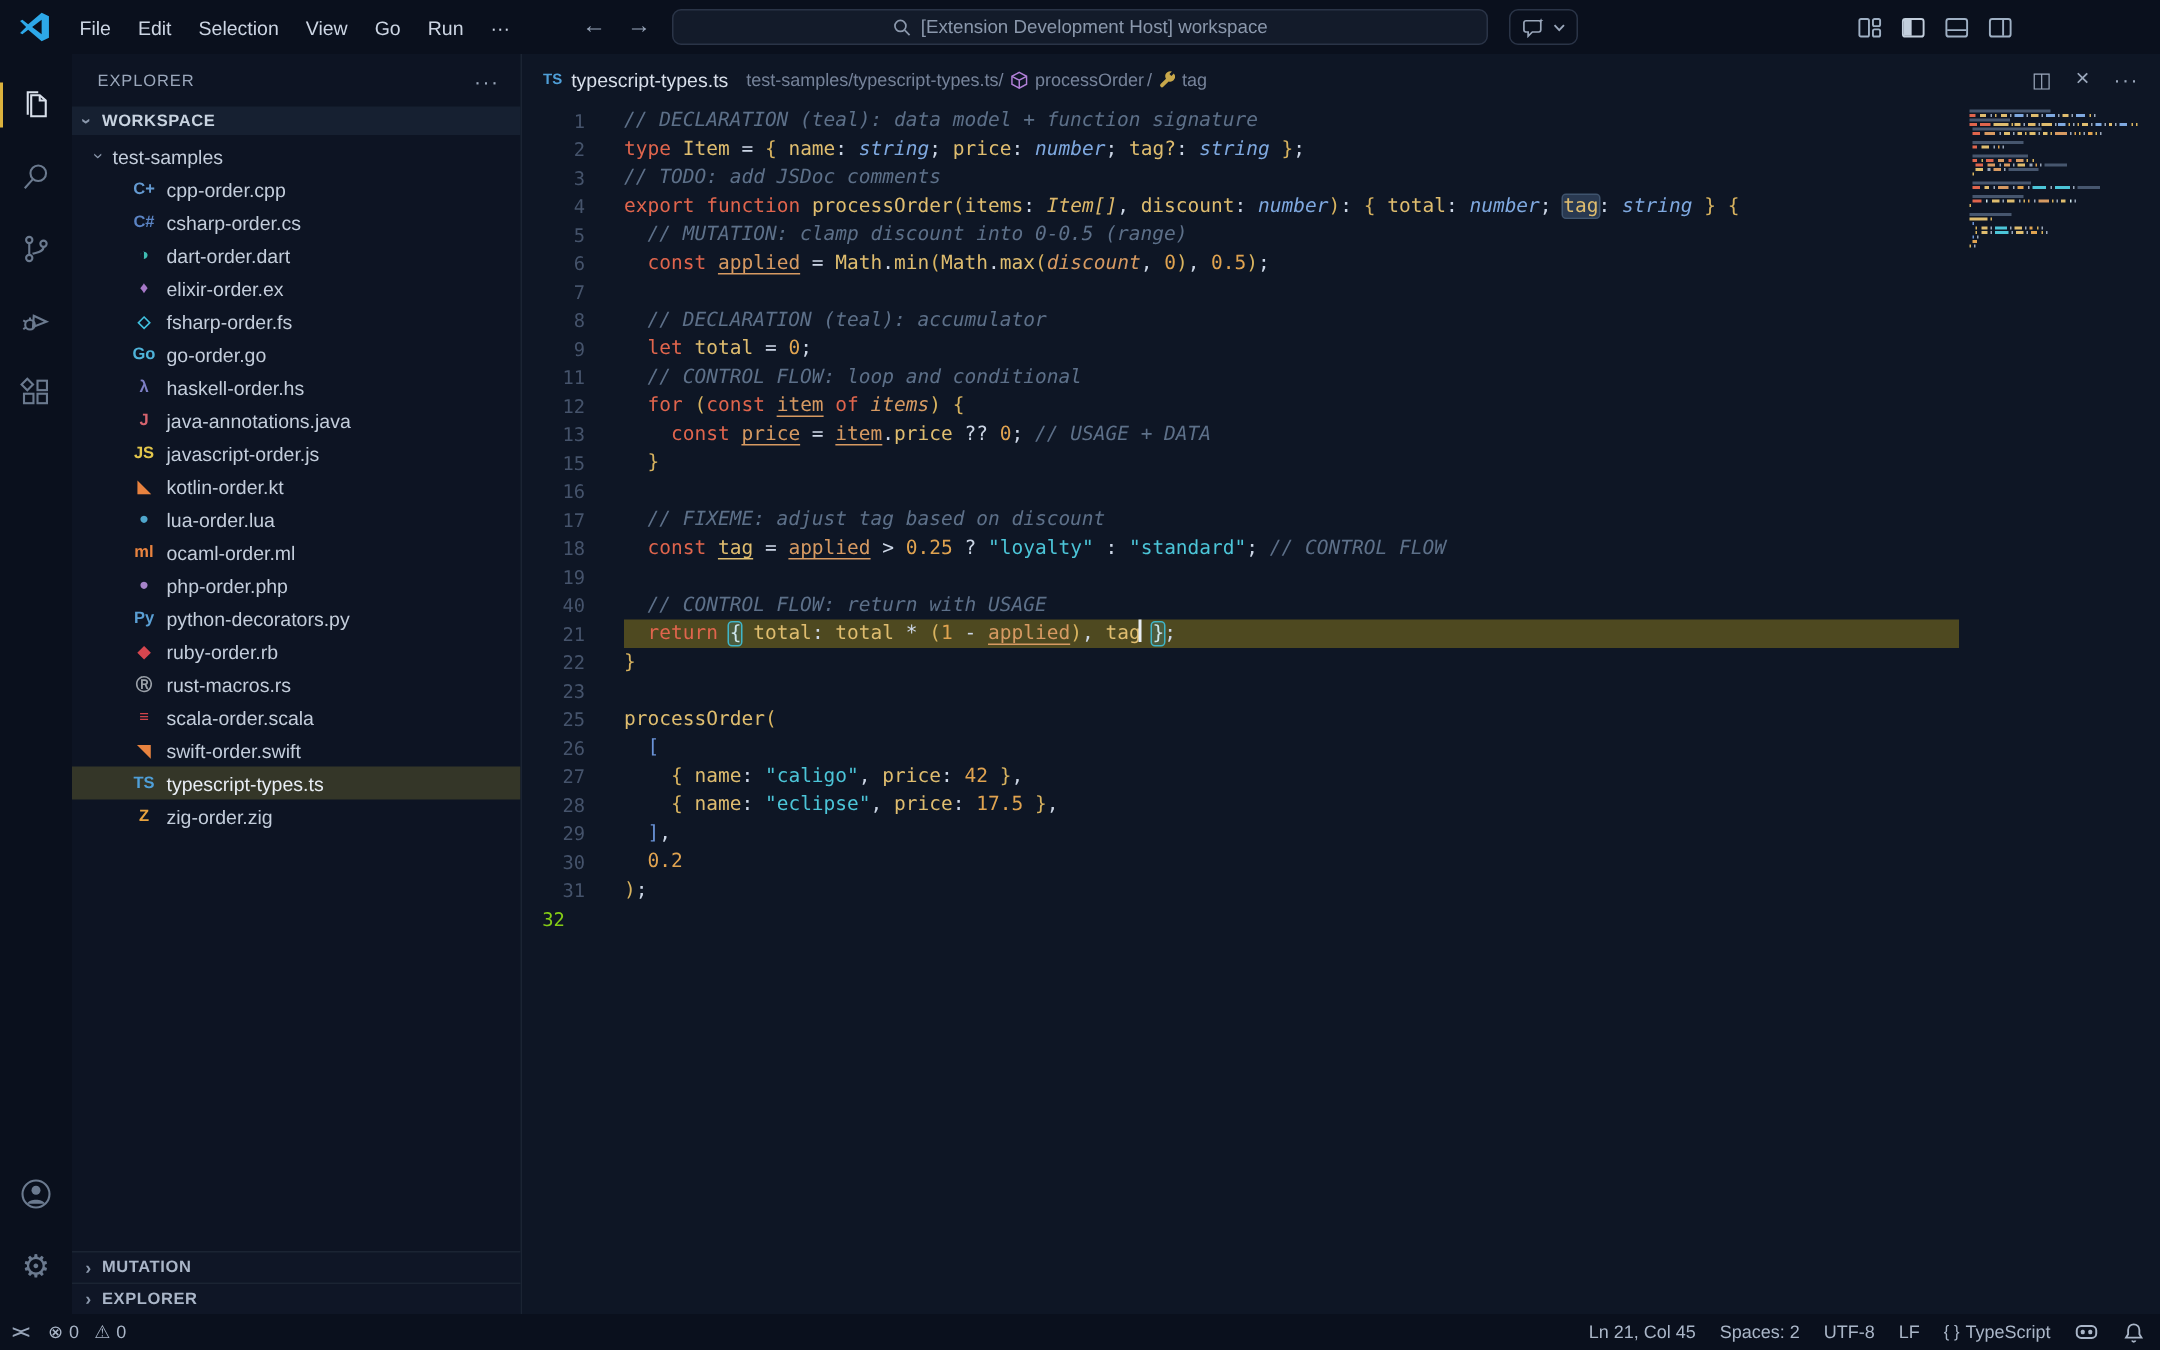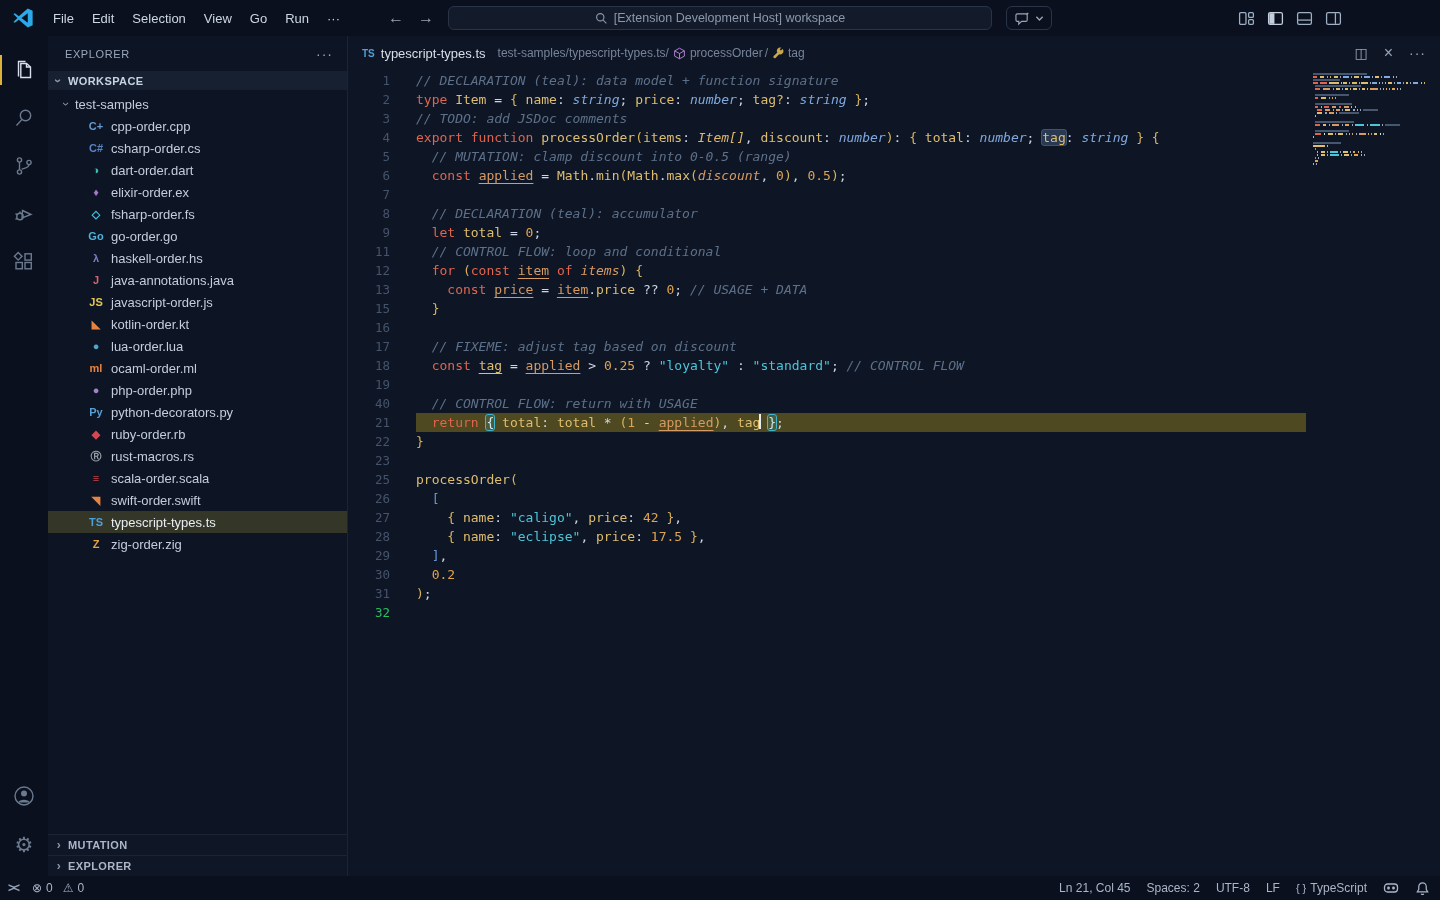--- a/index.html
+++ b/index.html
@@ -57,21 +57,21 @@
   .tabrow { height:34px; flex:0 0 34px; display:flex; align-items:center; padding-left:14px; position:relative; }
   .tab-ts-icon { color:#4f9fd8; font-size:10px; font-weight:bold; margin-right:6px; }
   .tab-label { color:#d8dfea; font-size:13px; }
   .breadcrumb { display:flex; align-items:center; margin-left:12px; color:#76839a; font-size:12px; gap:2px; }
   .bc-ico { display:inline-flex; margin:0 2px; }
   .tab-actions { position:absolute; right:14px; display:flex; gap:16px; color:#9aa7bb; font-size:14px; align-items:center; }
   .code-area { flex:1; position:relative; padding-top:1px; font-family:"DejaVu Sans Mono",monospace; }
   .rows { margin-right:134px; }
   .row { display:flex; height:19px; line-height:19px; }
   .ln { flex:0 0 42px; text-align:right; color:#45536b; font-size:12.5px; padding-right:0; }
-  .ln.dim { color:#22c55e; }
+  .ln.dim { color:#84cc16;text-align:center; }
   .code { flex:1; white-space:pre; font-size:13px; margin-left:26px; }
   .row.hl .code { background:#4e4920; }
   .tk-k{color:#e0654d} .tk-i{color:#dfbd6f} .tk-p{color:#ccd6e6}
   .tk-t{color:#7fa9e0;font-style:italic} .tk-tg{color:#ddb86a;font-style:italic}
   .tk-c{color:#5d7089;font-style:italic} .tk-s{color:#4cc5d8} .tk-n{color:#e0a350}
   .tk-u{color:#d79a62;text-decoration:underline;text-underline-offset:3px}
   .tk-ug{color:#dfbd6f;text-decoration:underline;text-underline-offset:3px}
   .tk-pi{color:#d79a62;font-style:italic}
   .tk-bg{color:#d8b35f} .tk-bb{color:#6a93d8}
   .tk-occ{color:#dfbd6f;background:rgba(100,135,175,.32);outline:1px solid rgba(125,160,200,.45);border-radius:2px}

